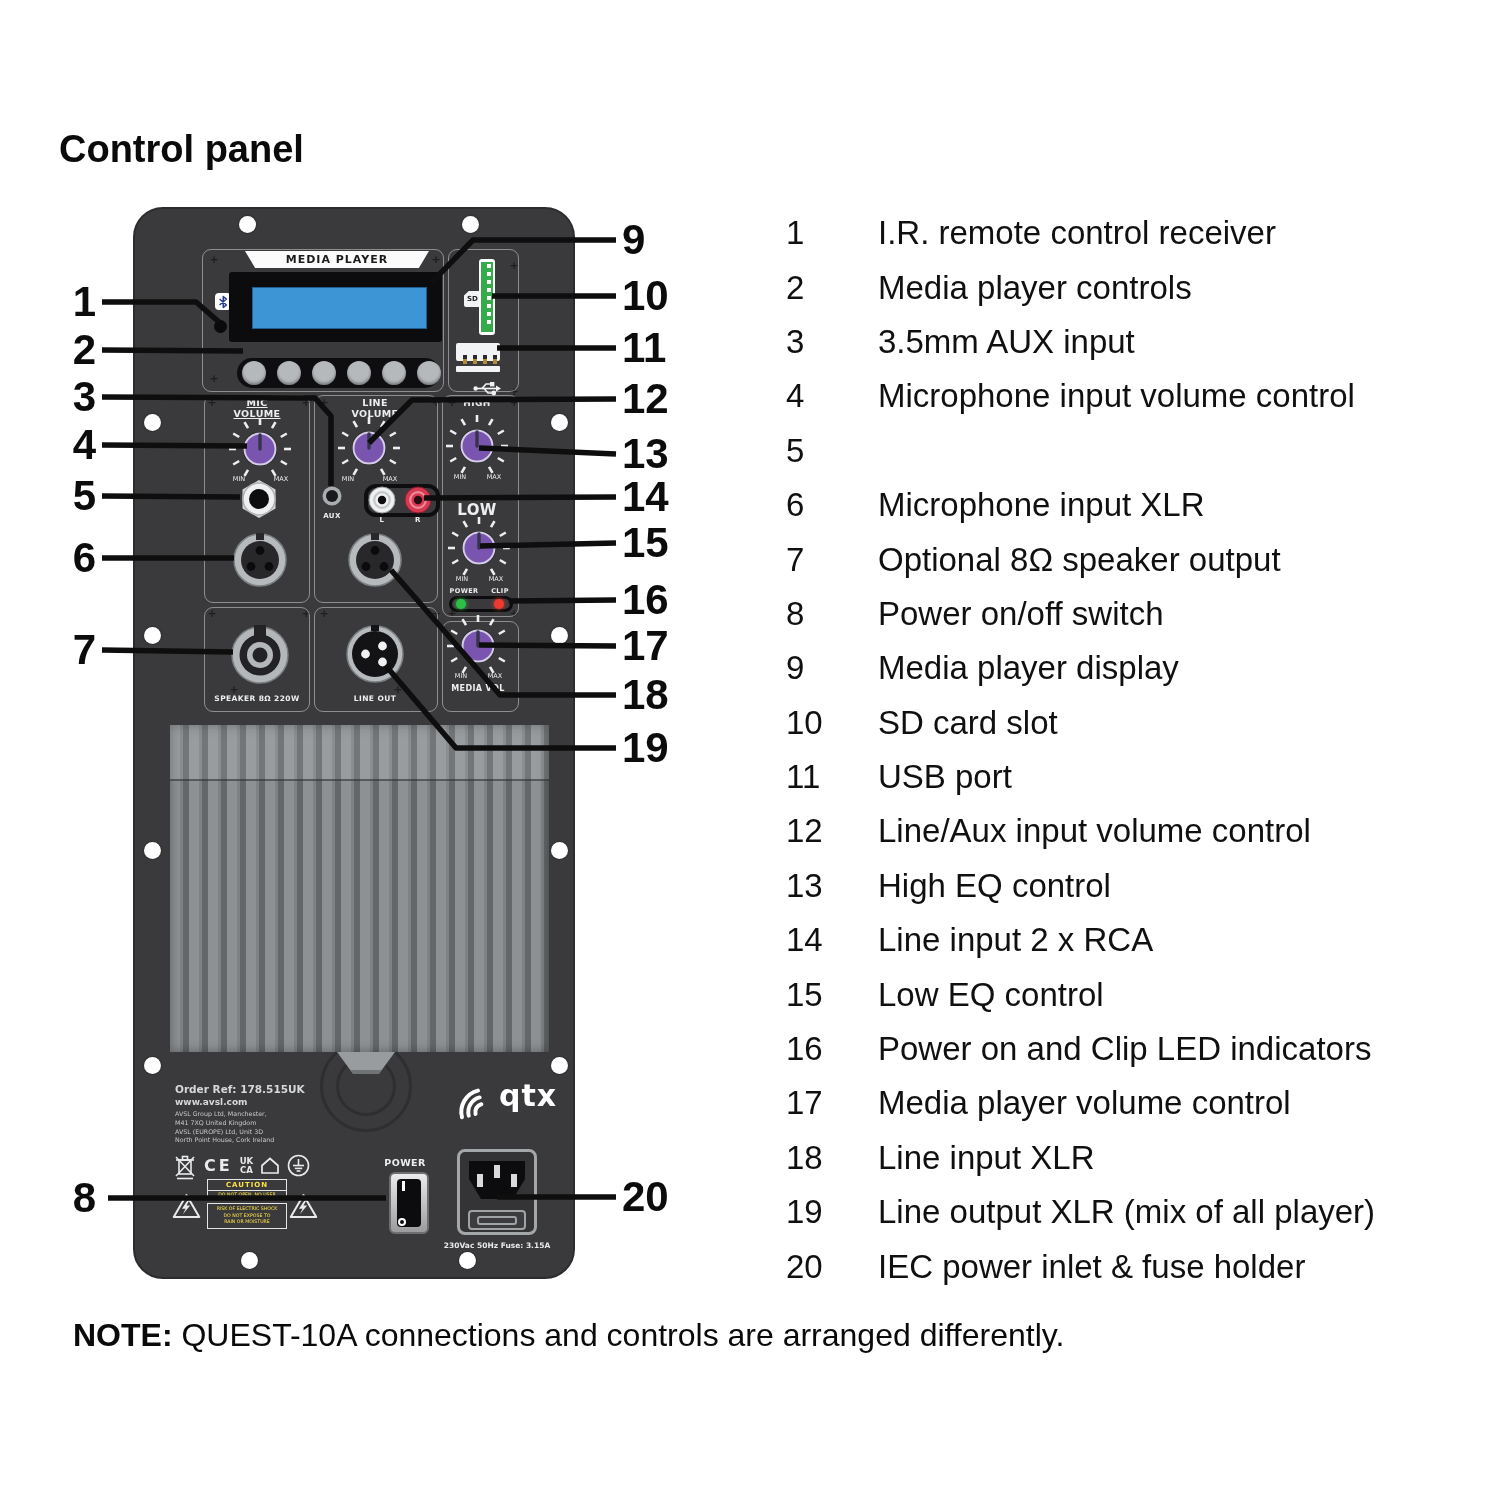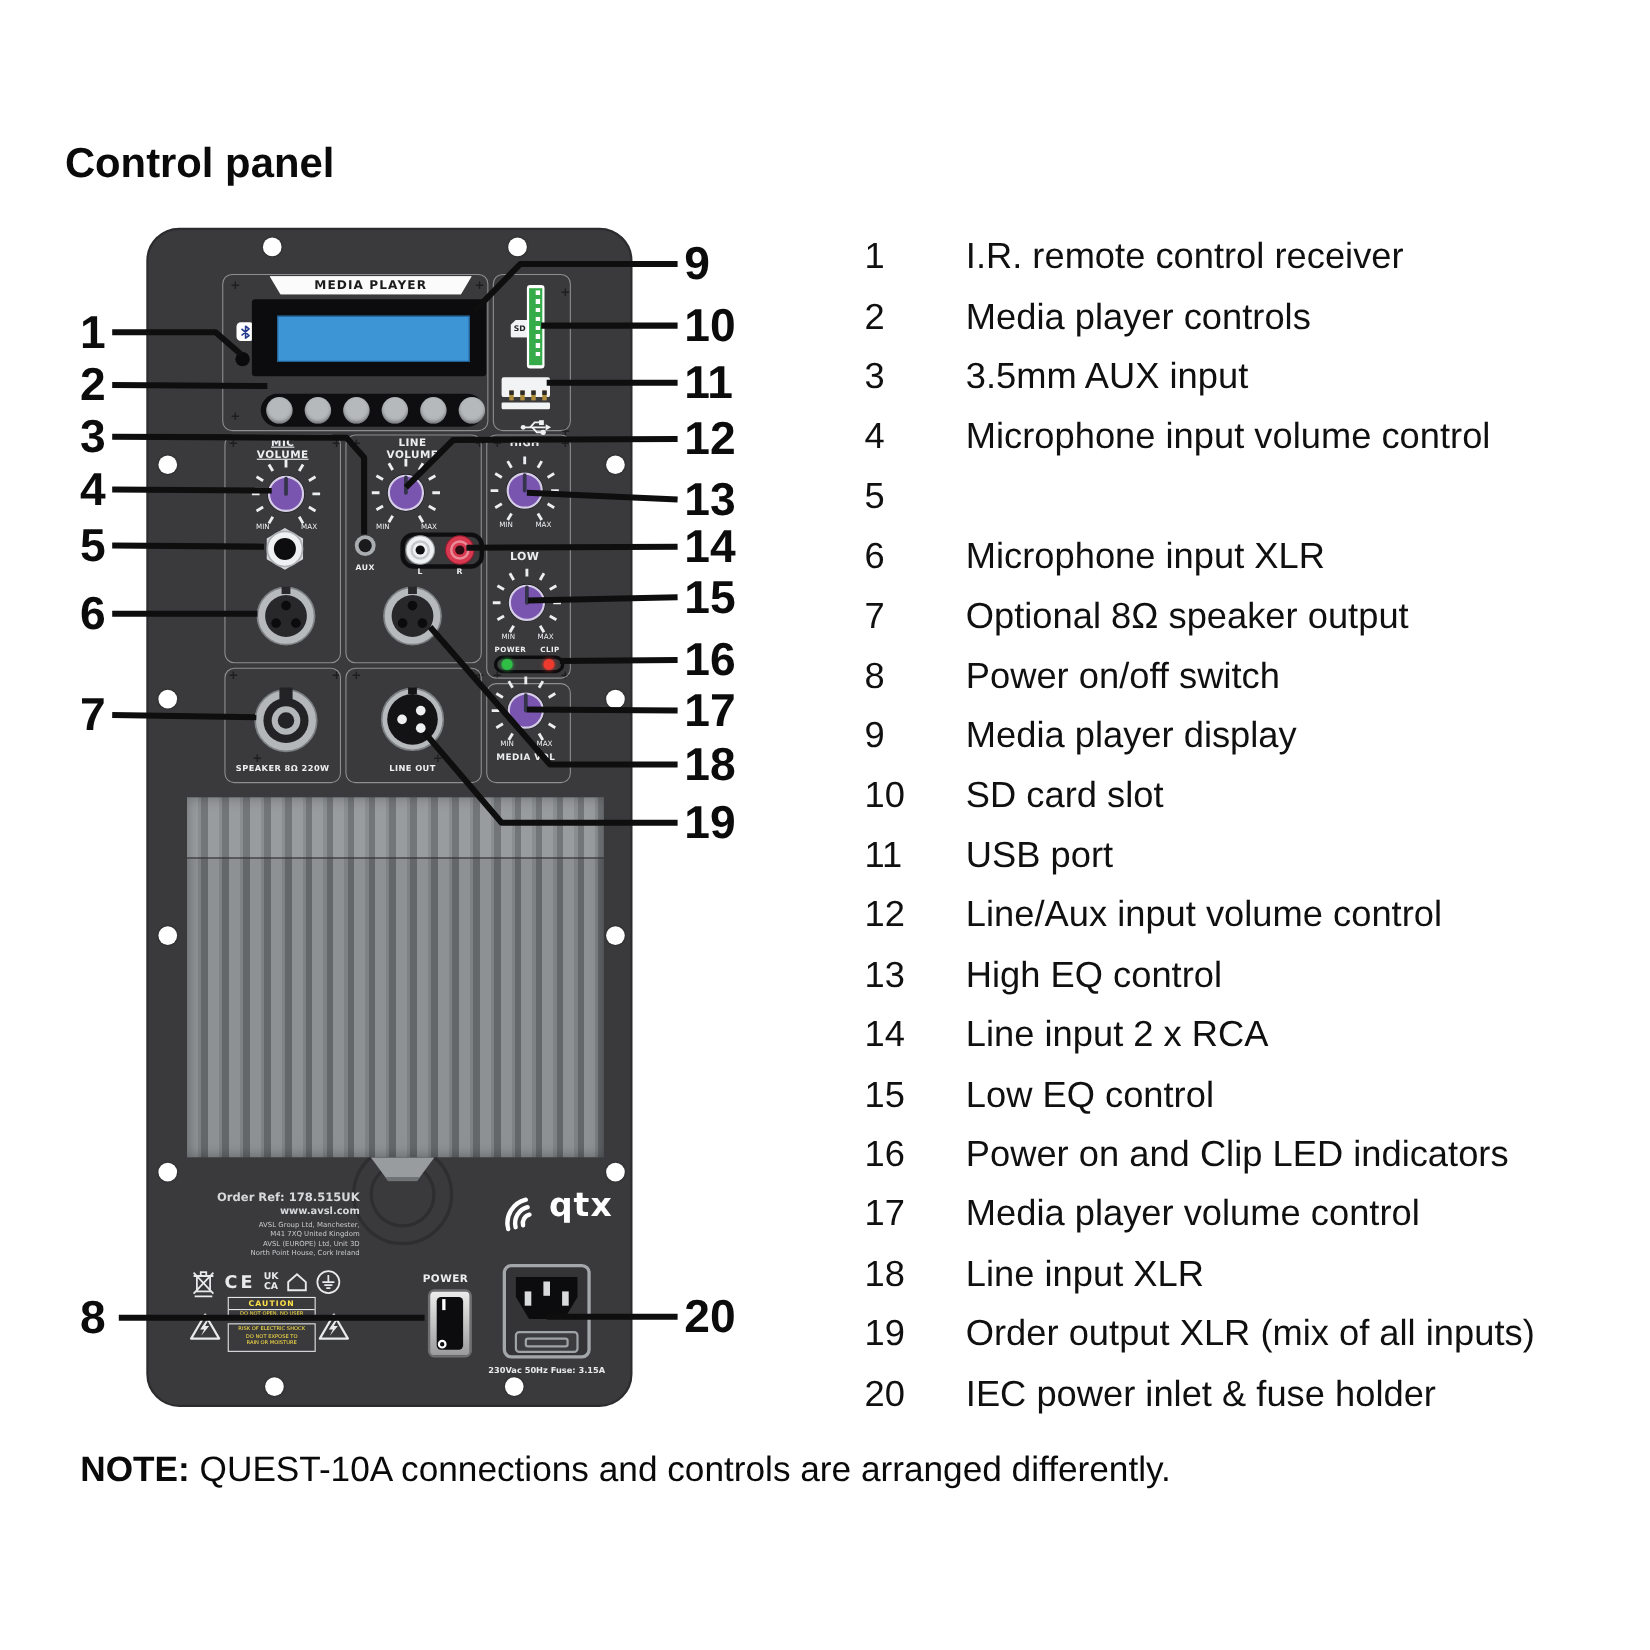--- a/index.html
+++ b/index.html
@@ -64,21 +64,21 @@
 
   .heatsink{position:absolute;left:35px;top:516px;width:379px;height:327px;
      background:repeating-linear-gradient(90deg,#8d9194 0 10px,#7e8285 10px 13px,#63676a 13px 19px);
      box-shadow:inset 0 0 12px rgba(0,0,0,.35);}
   .heatsink:before{content:"";position:absolute;left:0;top:0;width:100%;height:54px;
      background:rgba(255,255,255,.10);border-bottom:2px solid rgba(35,35,39,.55);}
   .ring{position:absolute;border-radius:50%;border:3px solid rgba(0,0,0,.20);}
   .tab{position:absolute;left:202px;top:843px;width:58px;height:22px;background:#989c9f;
        clip-path:polygon(0 0,100% 0,72% 100%,28% 100%);box-shadow:inset 0 -4px 0 #6f7376;}
 
-  .orderblock{position:absolute;left:52px;top:874px;width:140px;text-align:right;color:#d6d8da;}
+  .orderblock{position:absolute;left:40px;top:874px;width:140px;text-align:left;color:#d6d8da;}
   .orderblock .o1{font-size:10.5px;font-weight:bold;}
   .orderblock .o2{font-size:9px;font-weight:bold;margin-top:2px;}
   .orderblock .oa{font-size:6.3px;line-height:8.8px;margin-top:3px;color:#c6c9cb;}
 
   .qtx{position:absolute;left:320px;top:864px;display:flex;align-items:center;color:#fff;}
   .qtx .t{font-size:30px;font-weight:bold;letter-spacing:1px;}
 
   .certs{position:absolute;left:38px;top:942px;display:flex;align-items:center;gap:7px;color:#e8eaec;}
   .certs .ce{font-size:16px;font-weight:bold;letter-spacing:3px;}
   .certs .ukca{font-size:8.5px;font-weight:bold;line-height:9px;text-align:center;}
@@ -312,21 +312,21 @@
     <svg class="cmp" style="left:210px;top:321px;" width="60" height="60">
         <use href="#xlrf"></use>
       </svg>
 
     <div class="plabel" style="left:316px;top:189px;width:52px;font-size:9px;">HIGH</div>
     <svg class="cmp" style="left:309px;top:204px;" width="66" height="66">
         <use href="#knob"></use>
       </svg>
     <div class="minmax" style="left:310px;top:264px;">MIN</div>
     <div class="minmax" style="left:344px;top:264px;">MAX</div>
-    <div class="plabel" style="left:316px;top:292px;width:52px;font-size:10px;text-align:center;">LOW</div>
+    <div class="plabel" style="left:316px;top:292px;width:52px;font-size:15px;text-align:center;">LOW</div>
     <svg class="cmp" style="left:311px;top:306px;" width="66" height="66">
         <use href="#knob"></use>
       </svg>
     <div class="minmax" style="left:312px;top:366px;">MIN</div>
     <div class="minmax" style="left:346px;top:366px;">MAX</div>
     <div class="plabel" style="left:312px;top:378px;width:34px;font-size:6.5px;">POWER</div>
     <div class="plabel" style="left:350px;top:378px;width:30px;font-size:6.5px;">CLIP</div>
     <div class="ledpill" style="left:314px;top:387px;width:64px;height:16px;"></div>
     <div class="led g" style="left:321px;top:390px;"></div>
     <div class="led r" style="left:359px;top:390px;"></div>
@@ -571,21 +571,21 @@
       <div class="llabel">Media player volume control</div>
     </div>
 
     <div class="lrow">
       <div class="lnum">18</div>
       <div class="llabel">Line input XLR</div>
     </div>
 
     <div class="lrow">
       <div class="lnum">19</div>
-      <div class="llabel">Order output XLR (mix of all inputs)</div>
+      <div class="llabel">Line output XLR (mix of all player)</div>
     </div>
 
     <div class="lrow">
       <div class="lnum">20</div>
       <div class="llabel">IEC power inlet &amp; fuse holder</div>
     </div>
   </div>
 
   <div class="note">
     <span class="b">NOTE:</span> <span>QUEST-10A connections and controls are arranged differently.</span>

